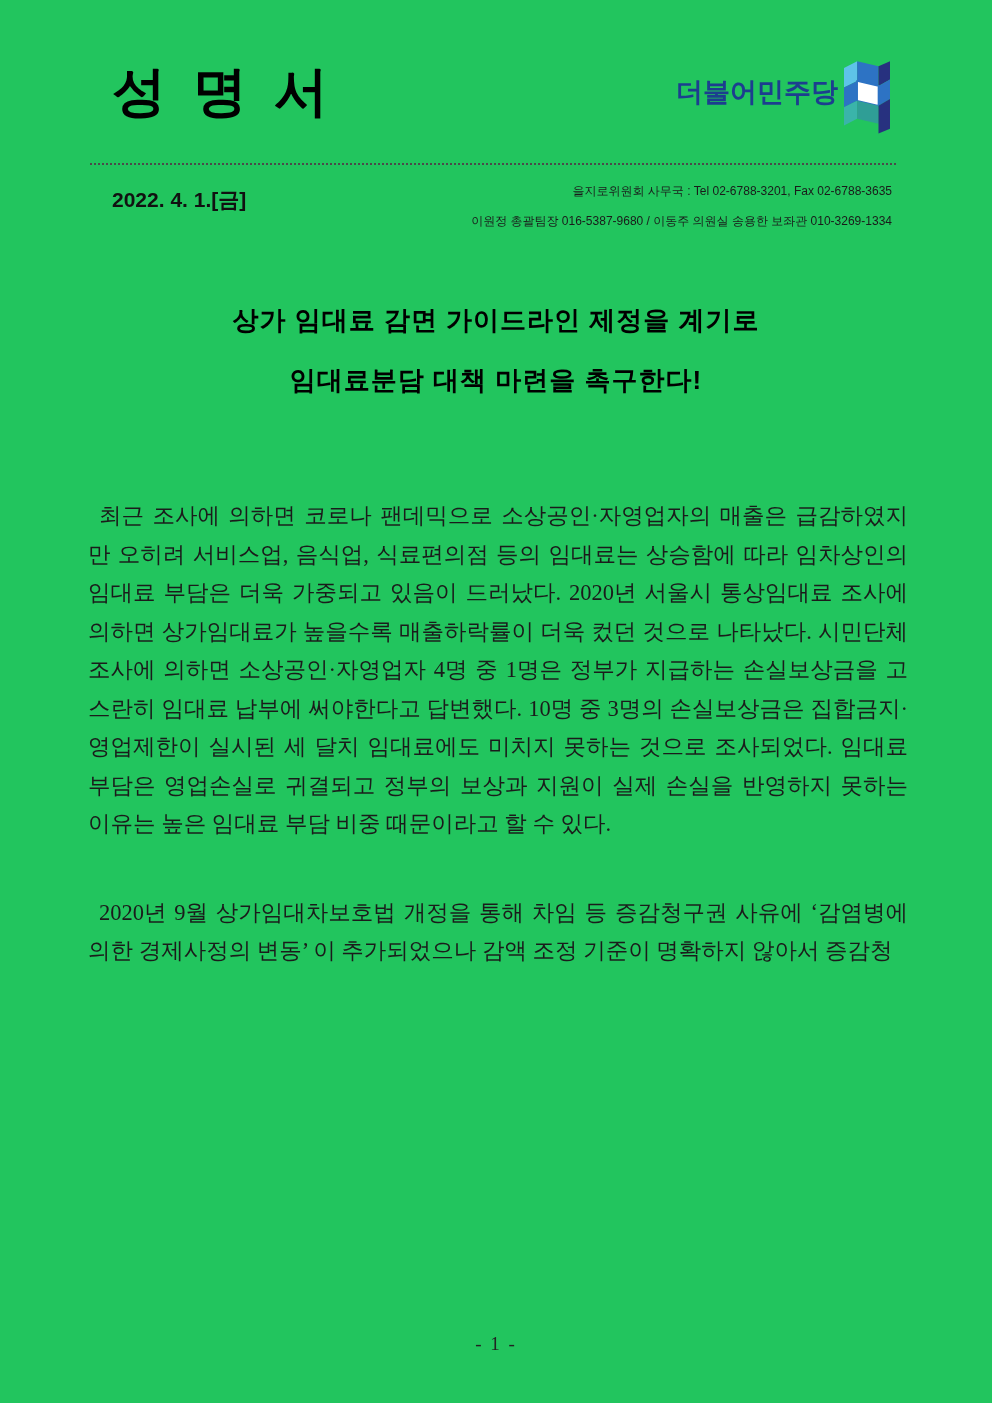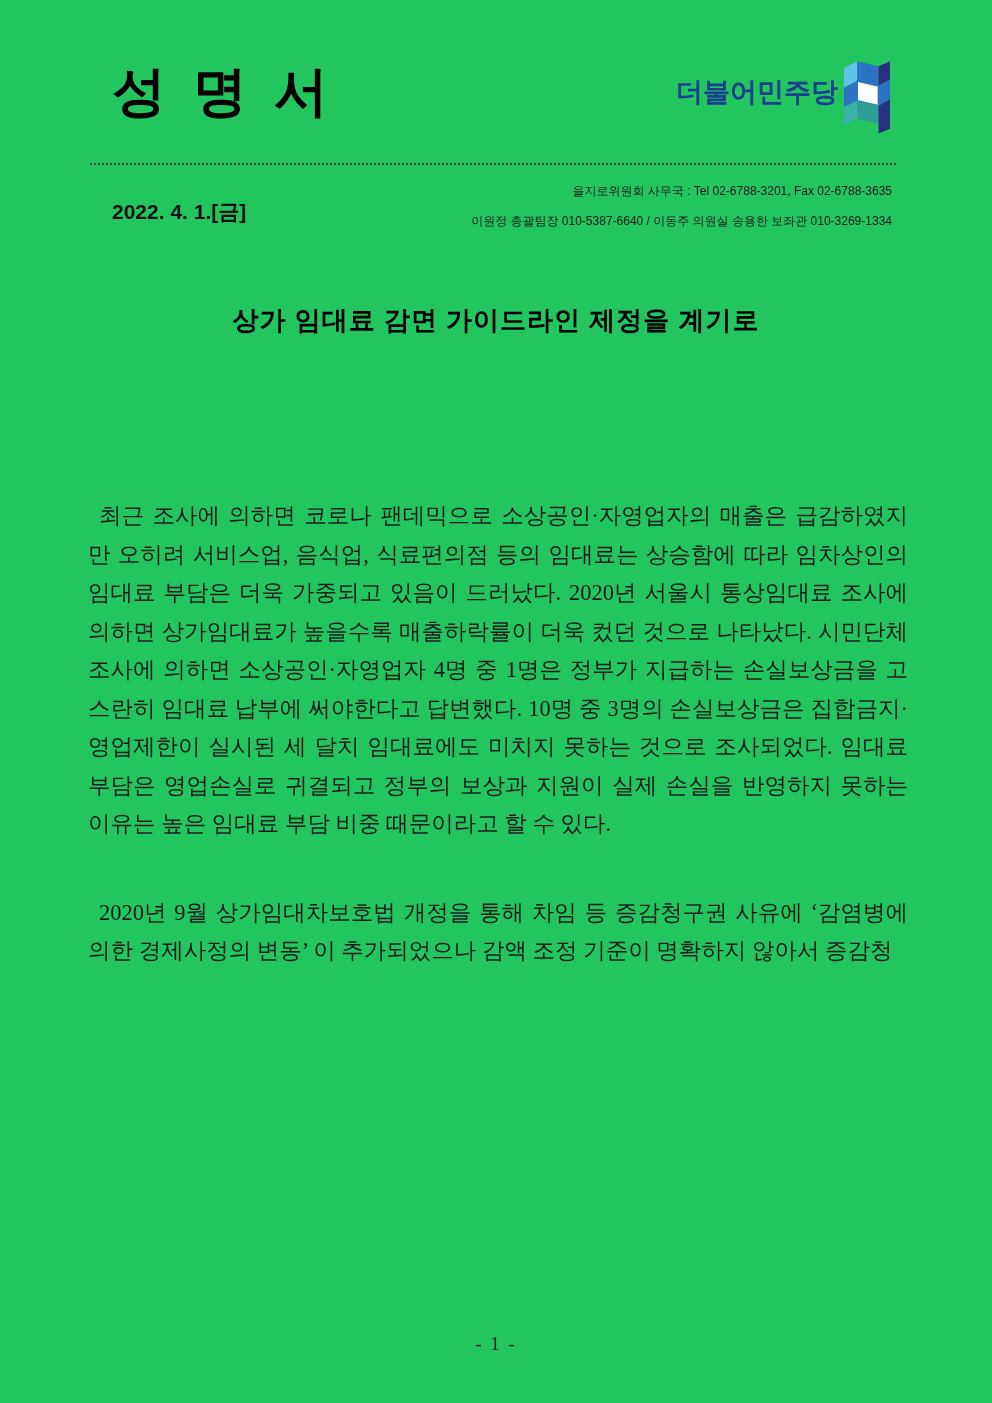--- a/index.html
+++ b/index.html
@@ -39,21 +39,21 @@
     -webkit-background-clip:text;background-clip:text;
     -webkit-text-fill-color:transparent;
   }
   .divider{
     position:absolute;top:163px;left:90px;width:806px;height:0;
     border-top:2px dotted #4a4a4a;
   }
   .date{
     position:absolute;top:186px;left:112px;
     font-family:"Liberation Sans","DejaVu Sans",sans-serif;
-    font-weight:700;font-size:21px;color:#111;white-space:nowrap;margin-top:12px;
+    font-weight:700;font-size:21px;color:#111;white-space:nowrap;
   }
   .contacts{
     position:absolute;top:176px;right:100px;text-align:right;
     font-family:"Liberation Sans","DejaVu Sans",sans-serif;
     font-size:12px;line-height:30px;color:#1a1a1a;white-space:nowrap;
   }
   
   .title{
     position:absolute;top:290px;left:0;width:100%;margin:0;
     text-align:center;
@@ -98,25 +98,26 @@
       </svg>
     </span>
   </div>
 
   <div class="divider"></div>
 
   <div class="date">2022. 4. 1.[금]</div>
 
   <div class="contacts">
     <div>을지로위원회 사무국 : Tel 02-6788-3201, Fax 02-6788-3635</div>
-    <div>이원정 총괄팀장 010-5387-6640 / 이동주 의원실 송용한 보좌관 010-3269-1334</div>
+    <div>이원정 총괄팀장 016-5387-9680 / 이동주 의원실 송용한 보좌관 010-3269-1334</div>
   </div>
 
   <h2 class="title">
     <span>상가 임대료 감면 가이드라인 제정을 계기로</span>
+    <span>임대료분담 대책 마련을 촉구한다!</span>
   </h2>
 
   <div class="body-text">
     <p>최근 조사에 의하면 코로나 팬데믹으로 소상공인·자영업자의 매출은 급감하였지만 오히려 서비스업, 음식업, 식료편의점 등의 임대료는 상승함에 따라 임차상인의 임대료 부담은 더욱 가중되고 있음이 드러났다. 2020년 서울시 통상임대료 조사에 의하면 상가임대료가 높을수록 매출하락률이 더욱 컸던 것으로 나타났다. 시민단체 조사에 의하면 소상공인·자영업자 4명 중 1명은 정부가 지급하는 손실보상금을 고스란히 임대료 납부에 써야한다고 답변했다. 10명 중 3명의 손실보상금은 집합금지·영업제한이 실시된 세 달치 임대료에도 미치지 못하는 것으로 조사되었다. 임대료 부담은 영업손실로 귀결되고 정부의 보상과 지원이 실제 손실을 반영하지 못하는 이유는 높은 임대료 부담 비중 때문이라고 할 수 있다.</p>
     <p>2020년 9월 상가임대차보호법 개정을 통해 차임 등 증감청구권 사유에 ‘감염병에 의한 경제사정의 변동’ 이 추가되었으나 감액 조정 기준이 명확하지 않아서 증감청</p>
   </div>
 
   <div class="page-footer">- 1 -</div>
 
 </div>

